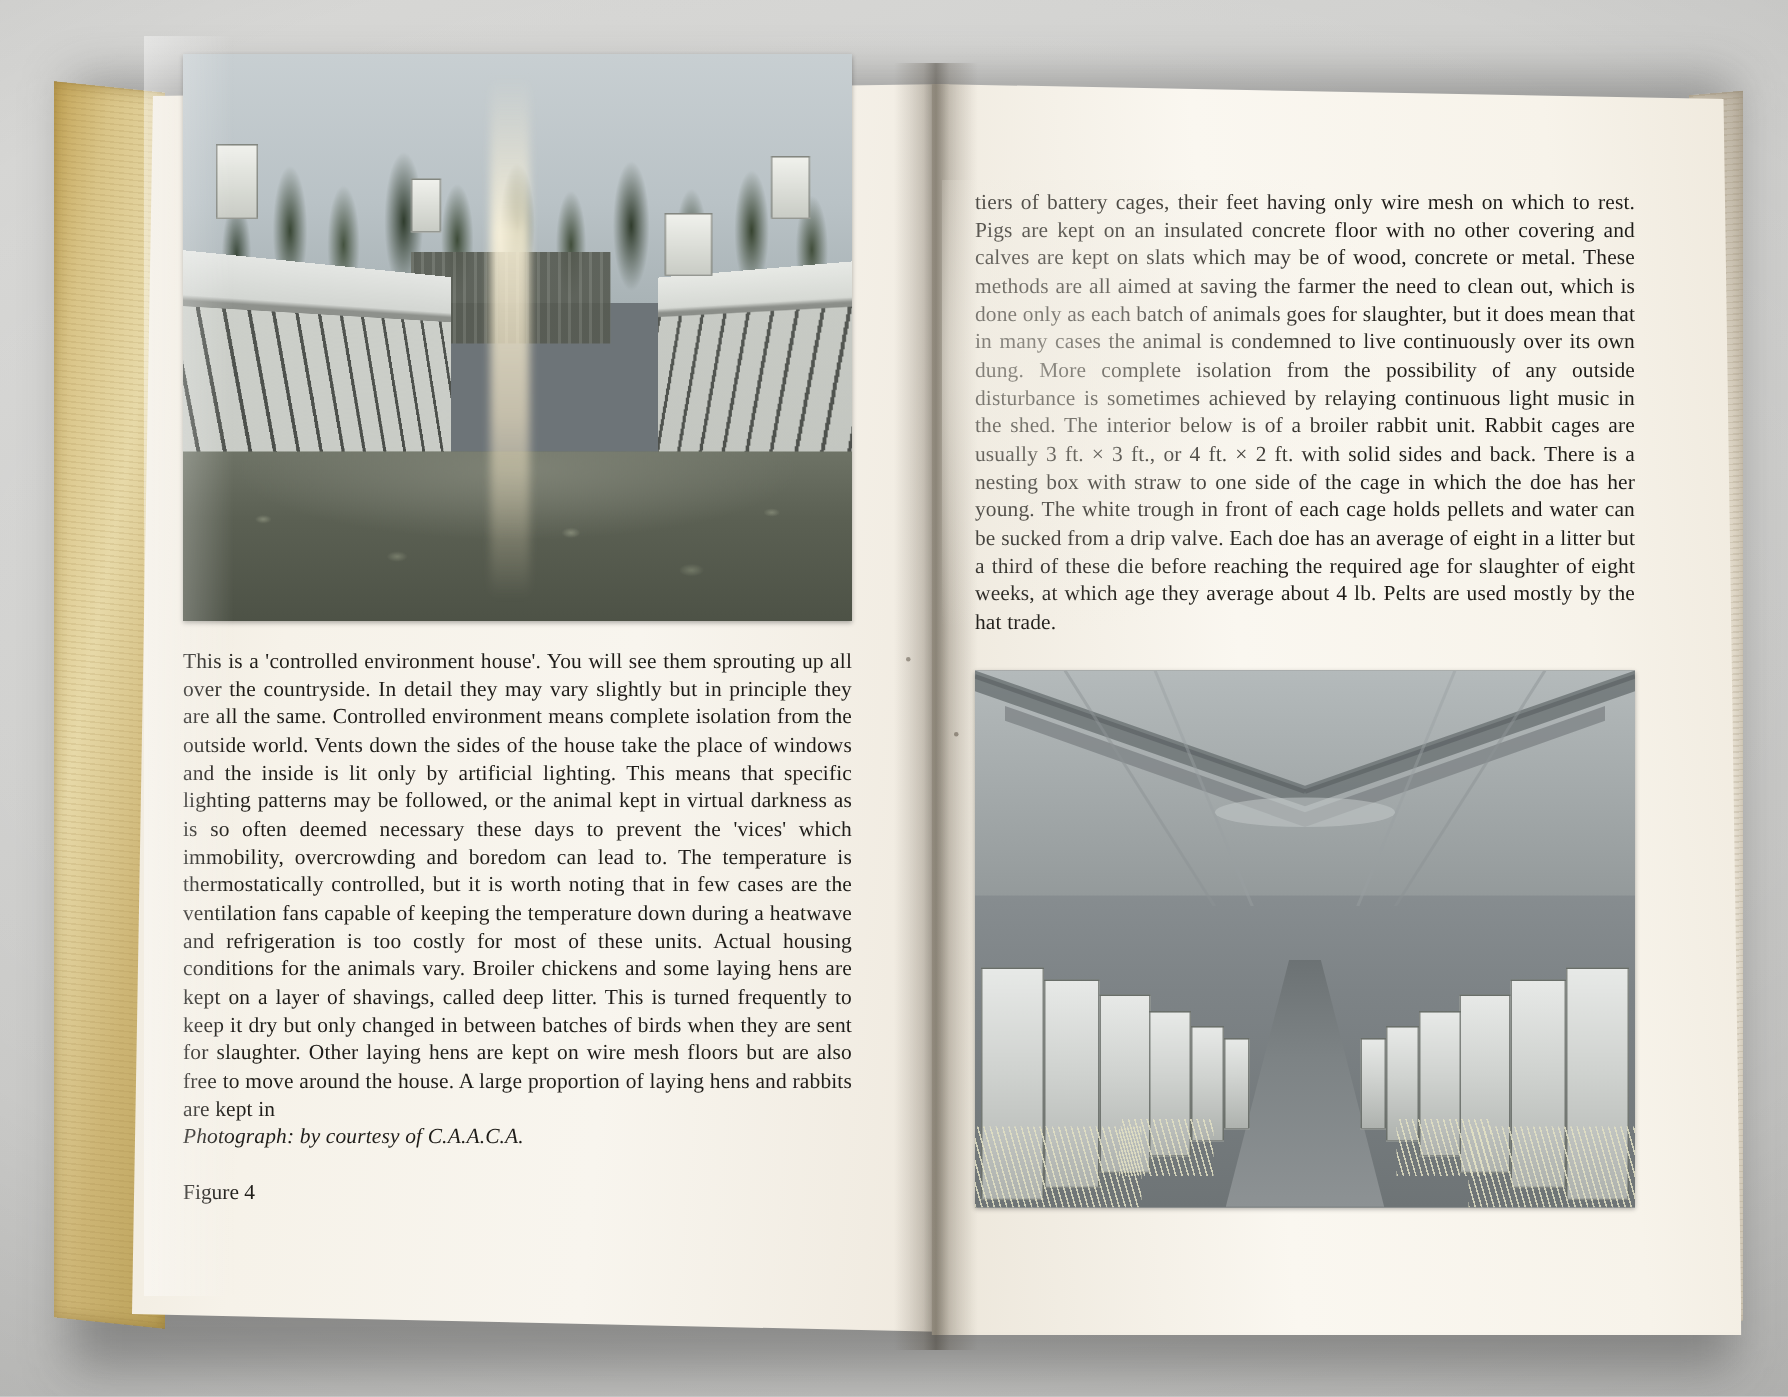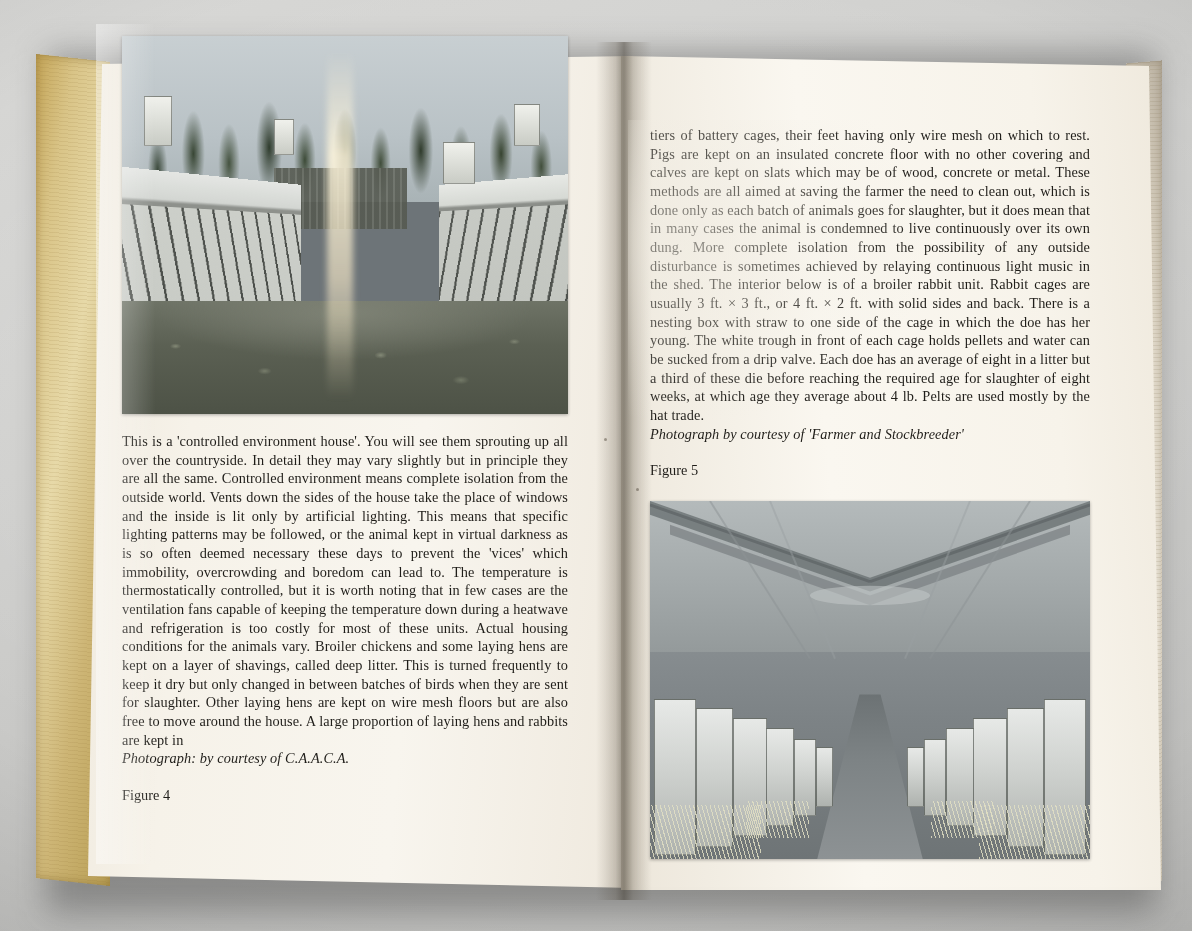--- a/index.html
+++ b/index.html
@@ -336,22 +336,20 @@
       <div class="ph1-flare"></div>
     </div>
 
     <div class="body-text">This is a 'controlled environment house'. You will see them sprouting up all over the countryside. In detail they may vary slightly but in principle they are all the same. Controlled environment means complete isolation from the outside world. Vents down the sides of the house take the place of windows and the inside is lit only by artificial lighting. This means that specific lighting patterns may be followed, or the animal kept in virtual darkness as is so often deemed necessary these days to prevent the 'vices' which immobility, overcrowding and boredom can lead to. The temperature is thermostatically controlled, but it is worth noting that in few cases are the ventilation fans capable of keeping the temperature down during a heatwave and refrigeration is too costly for most of these units. Actual housing conditions for the animals vary. Broiler chickens and some laying hens are kept on a layer of shavings, called deep litter. This is turned frequently to keep it dry but only changed in between batches of birds when they are sent for slaughter. Other laying hens are kept on wire mesh floors but are also free to move around the house. A large proportion of laying hens and rabbits are kept in</div>
     <div class="body-text pre caption-credit" style="margin-top:0;">Photograph: by courtesy of C.A.A.C.A.</div>
     <div class="figure-label">Figure 4</div>
   </div>
 
   <div class="col col-right">
     <div class="body-text" style="margin-top:90px;">tiers of battery cages, their feet having only wire mesh on which to rest. Pigs are kept on an insulated concrete floor with no other covering and calves are kept on slats which may be of wood, concrete or metal. These methods are all aimed at saving the farmer the need to clean out, which is done only as each batch of animals goes for slaughter, but it does mean that in many cases the animal is condemned to live continuously over its own dung. More complete isolation from the possibility of any outside disturbance is sometimes achieved by relaying continuous light music in the shed. The interior below is of a broiler rabbit unit. Rabbit cages are usually 3 ft. × 3 ft., or 4 ft. × 2 ft. with solid sides and back. There is a nesting box with straw to one side of the cage in which the doe has her young. The white trough in front of each cage holds pellets and water can be sucked from a drip valve. Each doe has an average of eight in a litter but a third of these die before reaching the required age for slaughter of eight weeks, at which age they average about 4 lb. Pelts are used mostly by the hat trade.</div>
-    <div class="body-text caption-credit" style="margin-top:0;">Photograph by courtesy of 'Farmer and Stockbreeder'</div>
-    <div class="figure-label">Figure 5</div>
 
     <div class="photo photo-interior" style="margin-top:22px;">
       <div class="ph2-bg"></div>
       <div class="ph2-roof"></div>
 
       <svg class="ph2-beams" viewBox="0 0 440 160" preserveAspectRatio="none">
         <polygon points="0,0 220,78 440,0 440,14 220,92 0,14" fill="#6f7577" opacity="0.85"></polygon>
         <polygon points="20,24 220,96 420,24 420,34 220,106 20,34" fill="#7c8284" opacity="0.75"></polygon>
         <line x1="0" y1="4" x2="220" y2="82" stroke="#5d6365" stroke-width="3" opacity="0.7"></line>
         <line x1="440" y1="4" x2="220" y2="82" stroke="#5d6365" stroke-width="3" opacity="0.7"></line>

